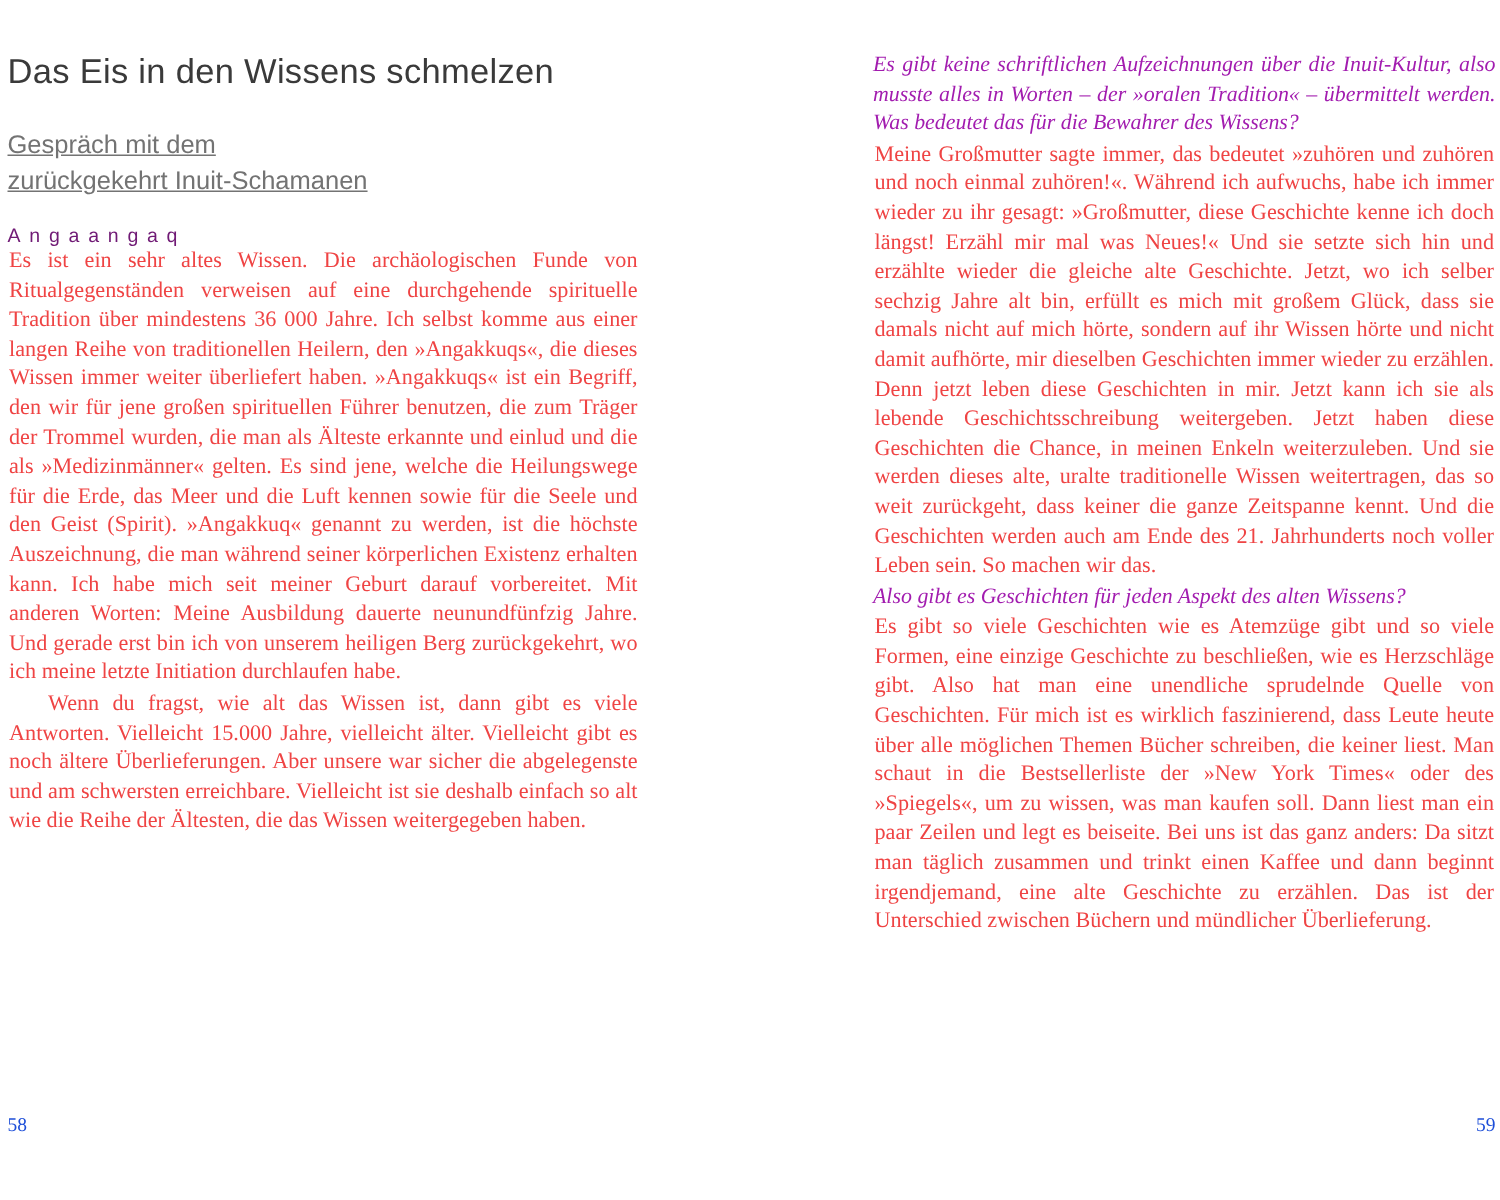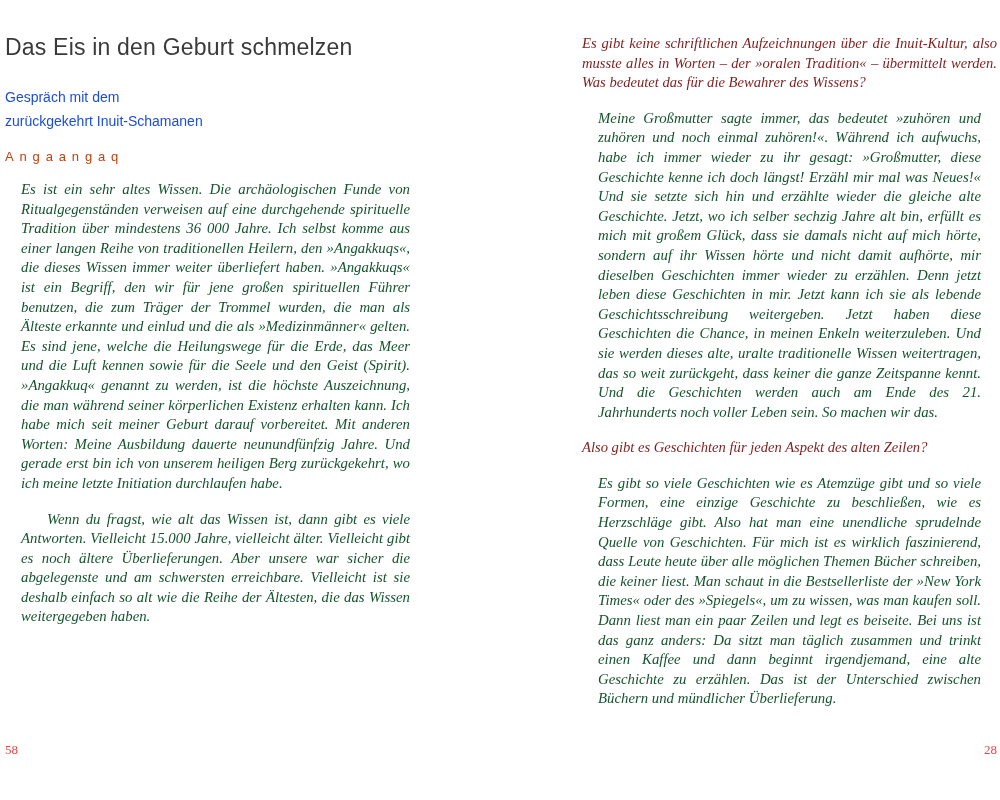--- a/index.html
+++ b/index.html
@@ -32,71 +32,71 @@
     margin-top: 34px;
     font-family: "Liberation Sans", sans-serif;
     font-size: 23px;
     font-weight: 500;
     color: #3a3a3a;
     letter-spacing: 0.2px;
   }
   .article-subtitle {
     margin-top: 24px;
     font-family: "Liberation Sans", sans-serif;
-    font-size: 14px;
+    font-size: 17px;
     font-weight: 500;
-    color: #1d4ed8;
+    color: #737373;
     line-height: 24px;
+    text-decoration: underline;
   }
   .article-author {
     margin-top: 16px;
     font-family: "Liberation Sans", sans-serif;
     font-size: 13px;
     font-weight: 500;
-    color: #c2410c;
+    color: #701a75;
     letter-spacing: 0.45em;
   }
   p.question {
     font-style: italic;
     font-size: 14.6px;
     line-height: 19.6px;
     text-align: justify;
     margin: 0;
-    color: #7f1d1d;
+    color: #a21caf;
     hyphens: auto;
   }
   p.answer {
     font-size: 14.8px;
     line-height: 19.6px;
     text-align: justify;
-    margin: 16px;
-    color: #14532d;
+    margin: 1px;
+    color: #ef4444;
     hyphens: auto;
-    font-style: italic;
   }
   .gap-xl { margin-top: 42px; }
   .gap-lg { margin-top: 20px; }
   .indent-first { text-indent: 26px; }
   .page-left .intro-question { margin-top: 46px; }
   .page-right .first-block { margin-top: 34px; }
   .page-number {
     position: absolute;
     bottom: 42px;
     font-family: "Liberation Serif", serif;
     font-size: 13px;
-    color: #ef4444;
+    color: #1d4ed8;
   }
   .page-number-left { left: 0; }
   .page-number-right { right: 0; }
 </style>
 </head>
 <body>
 
 <div class="page page-left">
-  <div class="article-title">Das Eis in den Geburt schmelzen</div>
+  <div class="article-title">Das Eis in den Wissens schmelzen</div>
 
   <div class="article-subtitle">
     <div>Gespräch mit dem</div>
     <div>zurückgekehrt Inuit-Schamanen</div>
   </div>
 
   <div class="article-author">Angaangaq</div>
 
 
   <p class="answer gap-lg">Es ist ein sehr altes Wissen. Die archäologischen Funde von Ritualgegenständen verweisen auf eine durchgehende spirituelle Tradition über mindestens 36 000 Jahre. Ich selbst komme aus einer langen Reihe von traditionellen Heilern, den »Angakkuqs«, die dieses Wissen immer weiter überliefert haben. »Angakkuqs« ist ein Begriff, den wir für jene großen spirituellen Führer benutzen, die zum Träger der Trommel wurden, die man als Älteste erkannte und einlud und die als »Medizinmänner« gelten. Es sind jene, welche die Heilungswege für die Erde, das Meer und die Luft kennen sowie für die Seele und den Geist (Spirit). »Angakkuq« genannt zu werden, ist die höchste Auszeichnung, die man während seiner körperlichen Existenz erhalten kann. Ich habe mich seit meiner Geburt darauf vorbereitet. Mit anderen Worten: Meine Ausbildung dauerte neunundfünfzig Jahre. Und gerade erst bin ich von unserem heiligen Berg zurückgekehrt, wo ich meine letzte Initiation durchlaufen habe.</p>
@@ -104,19 +104,19 @@
   <p class="answer indent-first">Wenn du fragst, wie alt das Wissen ist, dann gibt es viele Antworten. Vielleicht 15.000 Jahre, vielleicht älter. Vielleicht gibt es noch ältere Überlieferungen. Aber unsere war sicher die abgelegenste und am schwersten erreichbare. Vielleicht ist sie deshalb einfach so alt wie die Reihe der Ältesten, die das Wissen weitergegeben haben.</p>
 
   <div class="page-number page-number-left">58</div>
 </div>
 
 <div class="page page-right">
   <p class="question first-block">Es gibt keine schriftlichen Aufzeichnungen über die Inuit-Kultur, also musste alles in Worten – der »oralen Tradition« – übermittelt werden. Was bedeutet das für die Bewahrer des Wissens?</p>
 
   <p class="answer gap-lg">Meine Großmutter sagte immer, das bedeutet »zuhören und zuhören und noch einmal zuhören!«. Während ich aufwuchs, habe ich immer wieder zu ihr gesagt: »Großmutter, diese Geschichte kenne ich doch längst! Erzähl mir mal was Neues!« Und sie setzte sich hin und erzählte wieder die gleiche alte Geschichte. Jetzt, wo ich selber sechzig Jahre alt bin, erfüllt es mich mit großem Glück, dass sie damals nicht auf mich hörte, sondern auf ihr Wissen hörte und nicht damit aufhörte, mir dieselben Geschichten immer wieder zu erzählen. Denn jetzt leben diese Geschichten in mir. Jetzt kann ich sie als lebende Geschichtsschreibung weitergeben. Jetzt haben diese Geschichten die Chance, in meinen Enkeln weiterzuleben. Und sie werden dieses alte, uralte traditionelle Wissen weitertragen, das so weit zurückgeht, dass keiner die ganze Zeitspanne kennt. Und die Geschichten werden auch am Ende des 21. Jahrhunderts noch voller Leben sein. So machen wir das.</p>
 
-  <p class="question gap-lg">Also gibt es Geschichten für jeden Aspekt des alten Zeilen?</p>
+  <p class="question gap-lg">Also gibt es Geschichten für jeden Aspekt des alten Wissens?</p>
 
   <p class="answer gap-lg">Es gibt so viele Geschichten wie es Atemzüge gibt und so viele Formen, eine einzige Geschichte zu beschließen, wie es Herzschläge gibt. Also hat man eine unendliche sprudelnde Quelle von Geschichten. Für mich ist es wirklich faszinierend, dass Leute heute über alle möglichen Themen Bücher schreiben, die keiner liest. Man schaut in die Bestsellerliste der »New York Times« oder des »Spiegels«, um zu wissen, was man kaufen soll. Dann liest man ein paar Zeilen und legt es beiseite. Bei uns ist das ganz anders: Da sitzt man täglich zusammen und trinkt einen Kaffee und dann beginnt irgendjemand, eine alte Geschichte zu erzählen. Das ist der Unterschied zwischen Büchern und mündlicher Überlieferung.</p>
 
 
-  <div class="page-number page-number-right">28</div>
+  <div class="page-number page-number-right">59</div>
 </div>
 
 </body></html>

